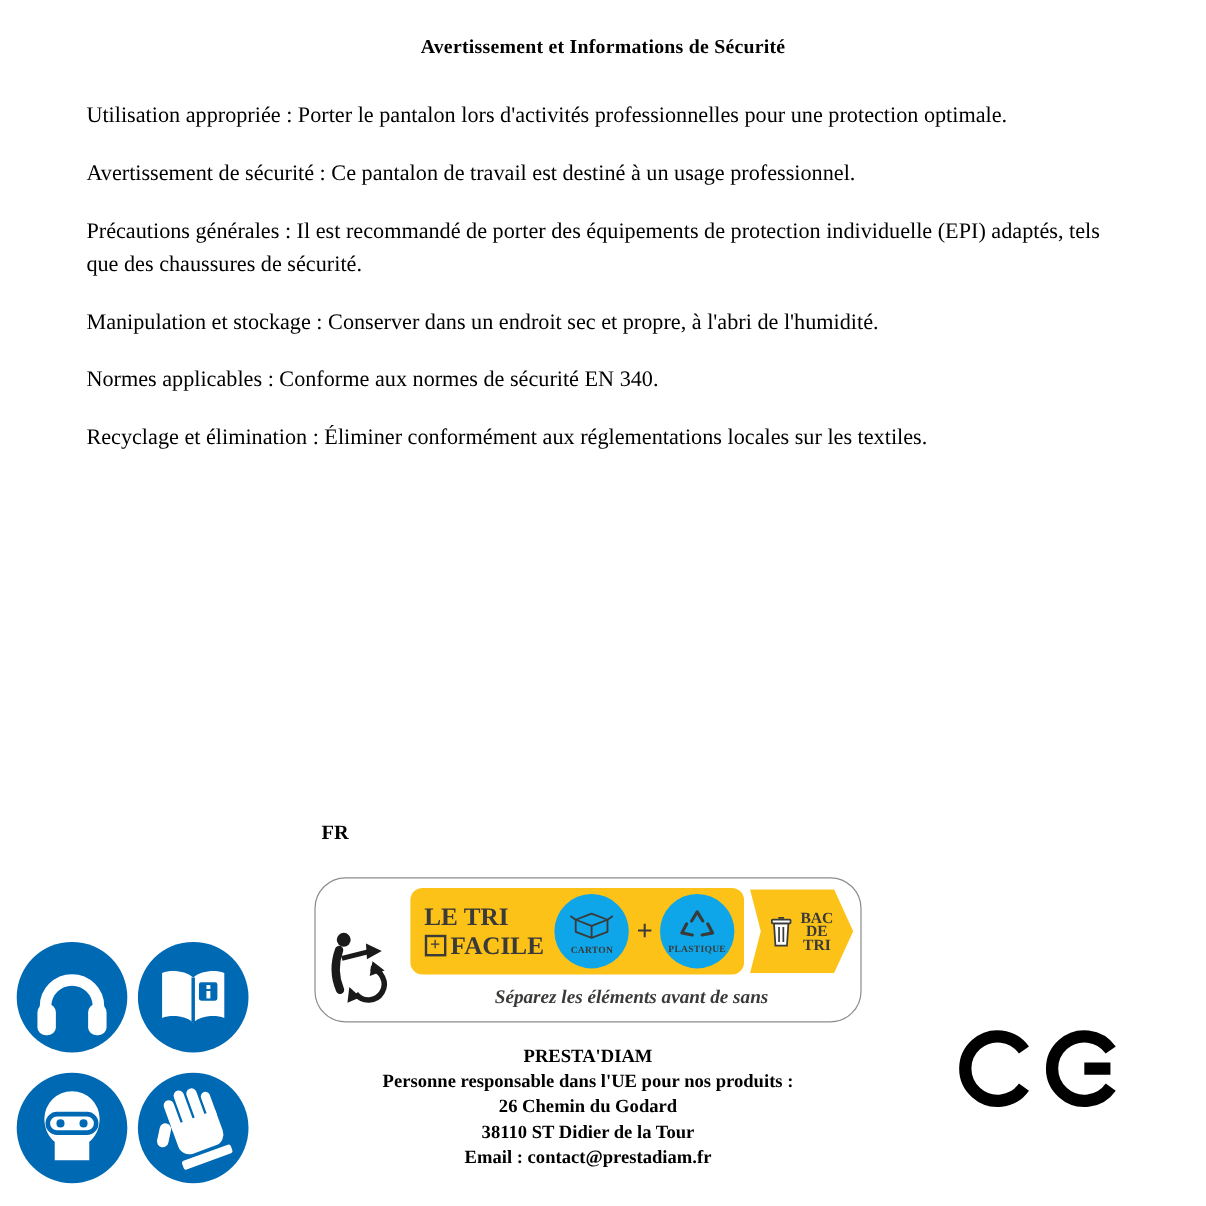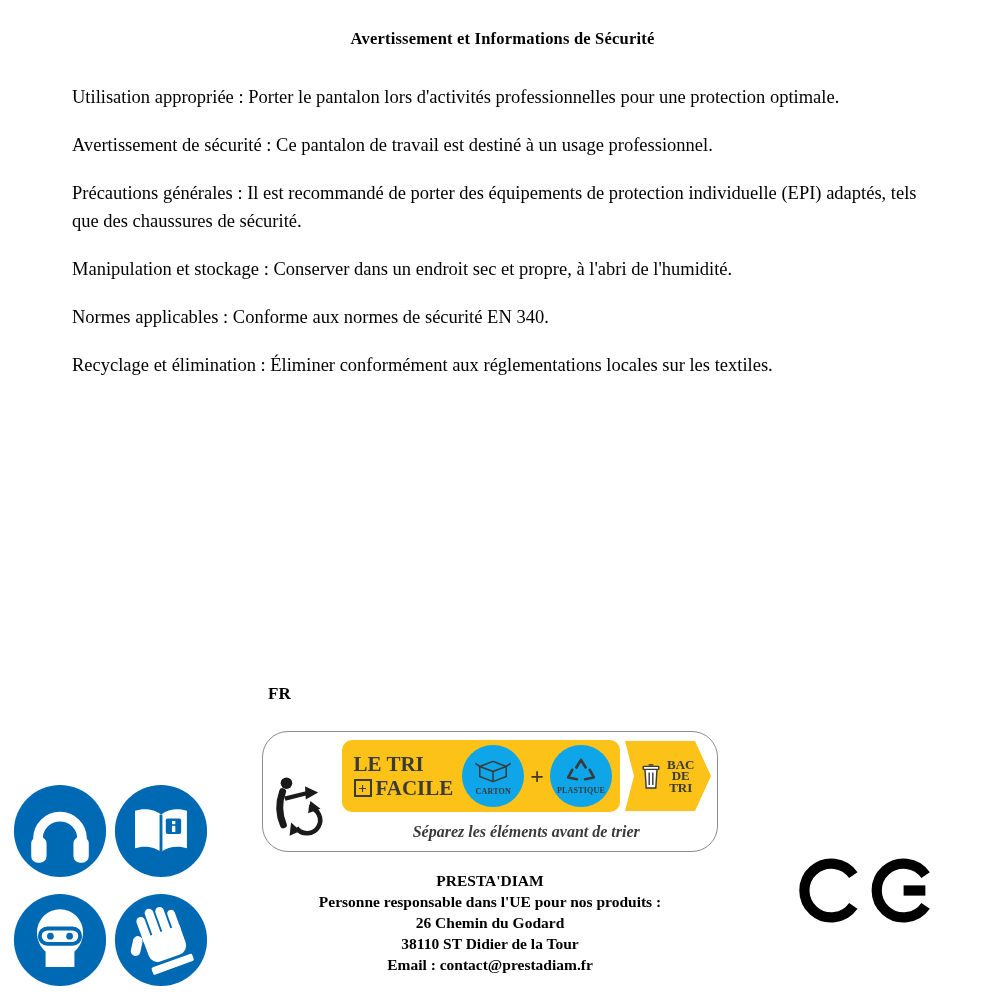--- a/index.html
+++ b/index.html
@@ -272,21 +272,21 @@
             <line x1="17" y1="19" x2="17" y2="40"></line>
             <line x1="23" y1="19" x2="23" y2="40"></line>
           </svg>
           <div class="bac-text">
             <div>BAC</div>
             <div>DE</div>
             <div>TRI</div>
           </div>
         </div>
       </div>
-      <div class="tagline">Séparez les éléments avant de trier</div>
+      <div class="tagline">Séparez les éléments avant de sans</div>
     </div>
   </div>
 
   <div class="responsible">
     <div>PRESTA'DIAM</div>
     <div>Personne responsable dans l'UE pour nos produits :</div>
     <div>26 Chemin du Godard</div>
     <div>38110 ST Didier de la Tour</div>
     <div>Email : contact@prestadiam.fr</div>
   </div>

